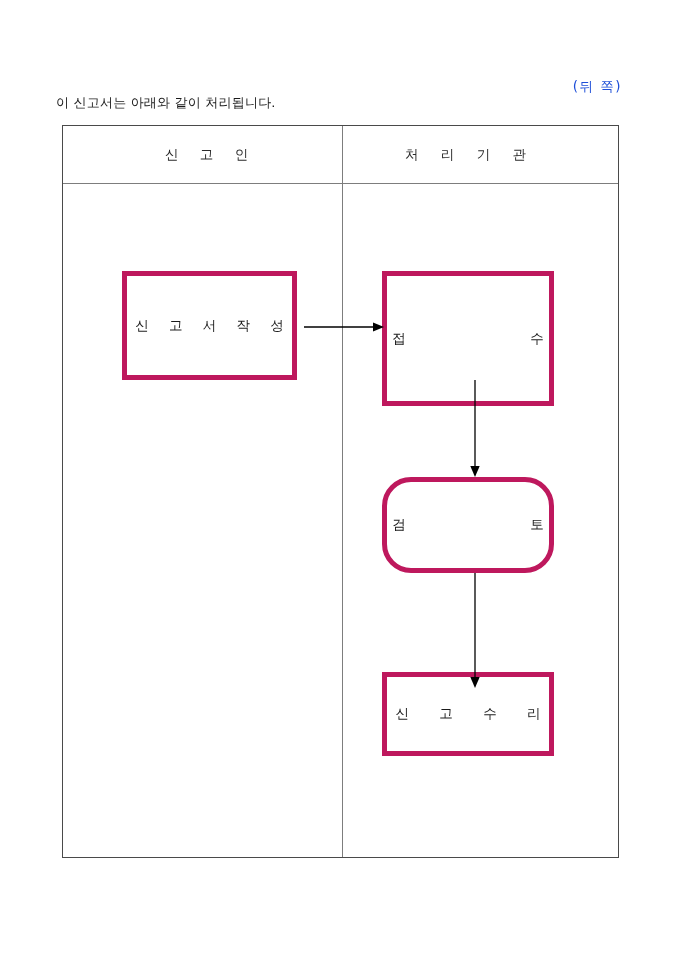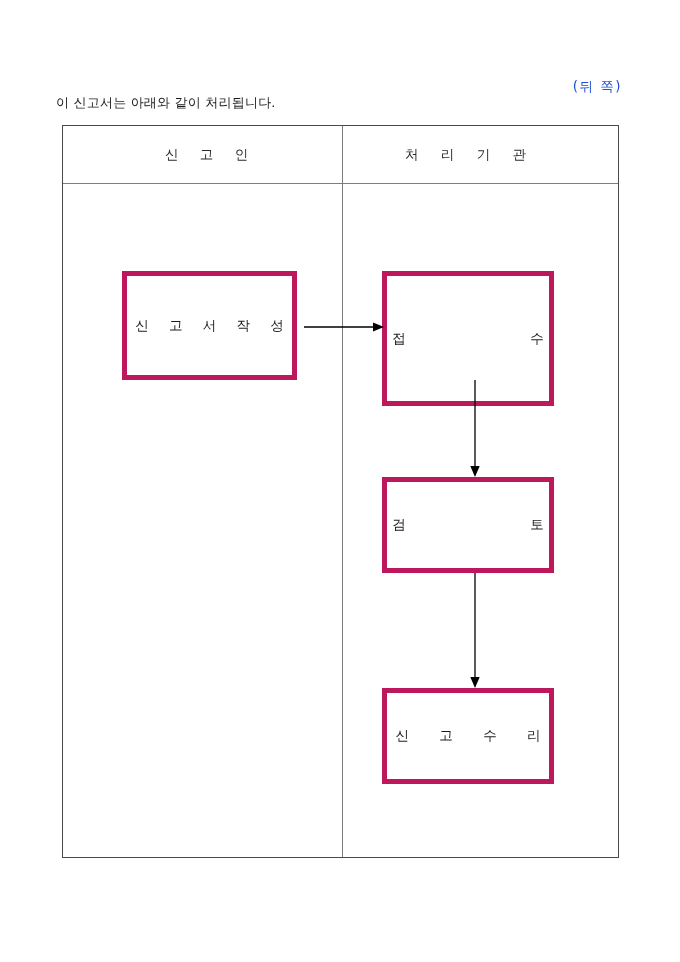--- a/index.html
+++ b/index.html
@@ -113,26 +113,27 @@
     letter-spacing: 60px;
     text-indent: 60px;
   }
   .box-review {
     left: 319px;
     top: 351px;   
     width: 172px;
     height: 96px;
     letter-spacing: 60px;
     text-indent: 60px;
+    border-radius: 29px;
   }
   .box-accept {
     left: 319px;
-    top: 562px;   
+    top: 546px;   
     width: 172px;
-    height: 96px;
+    height: 84px;
     letter-spacing: 13px;
     text-indent: 13px;
   }
 
   
   .arrow-h, .arrow-v {
     position: absolute;
     overflow: visible;
   }
   .arrow-h {

